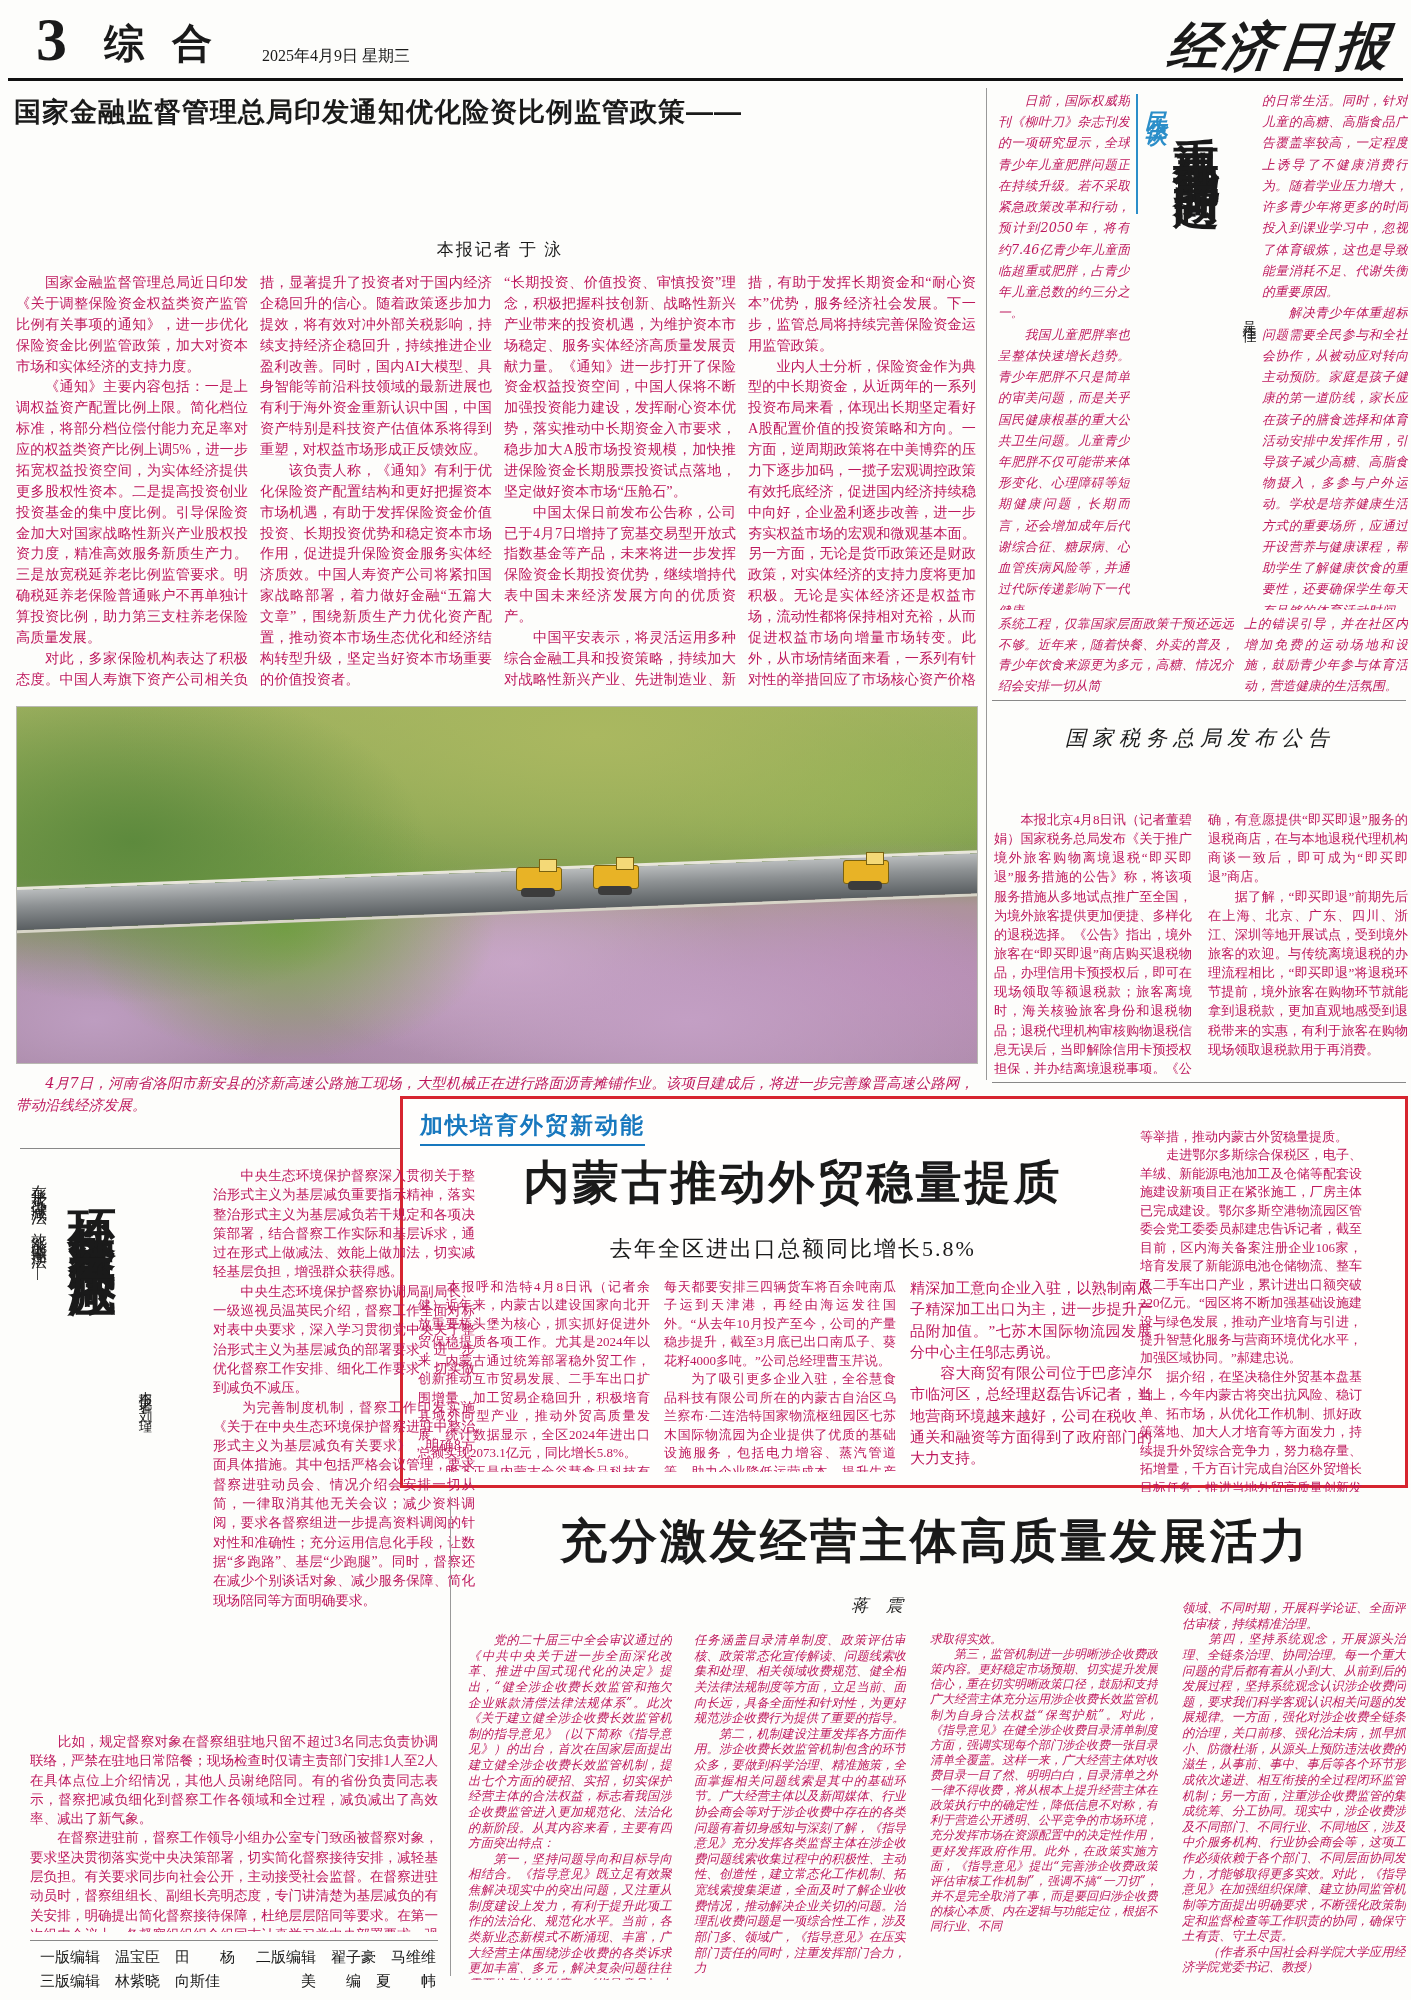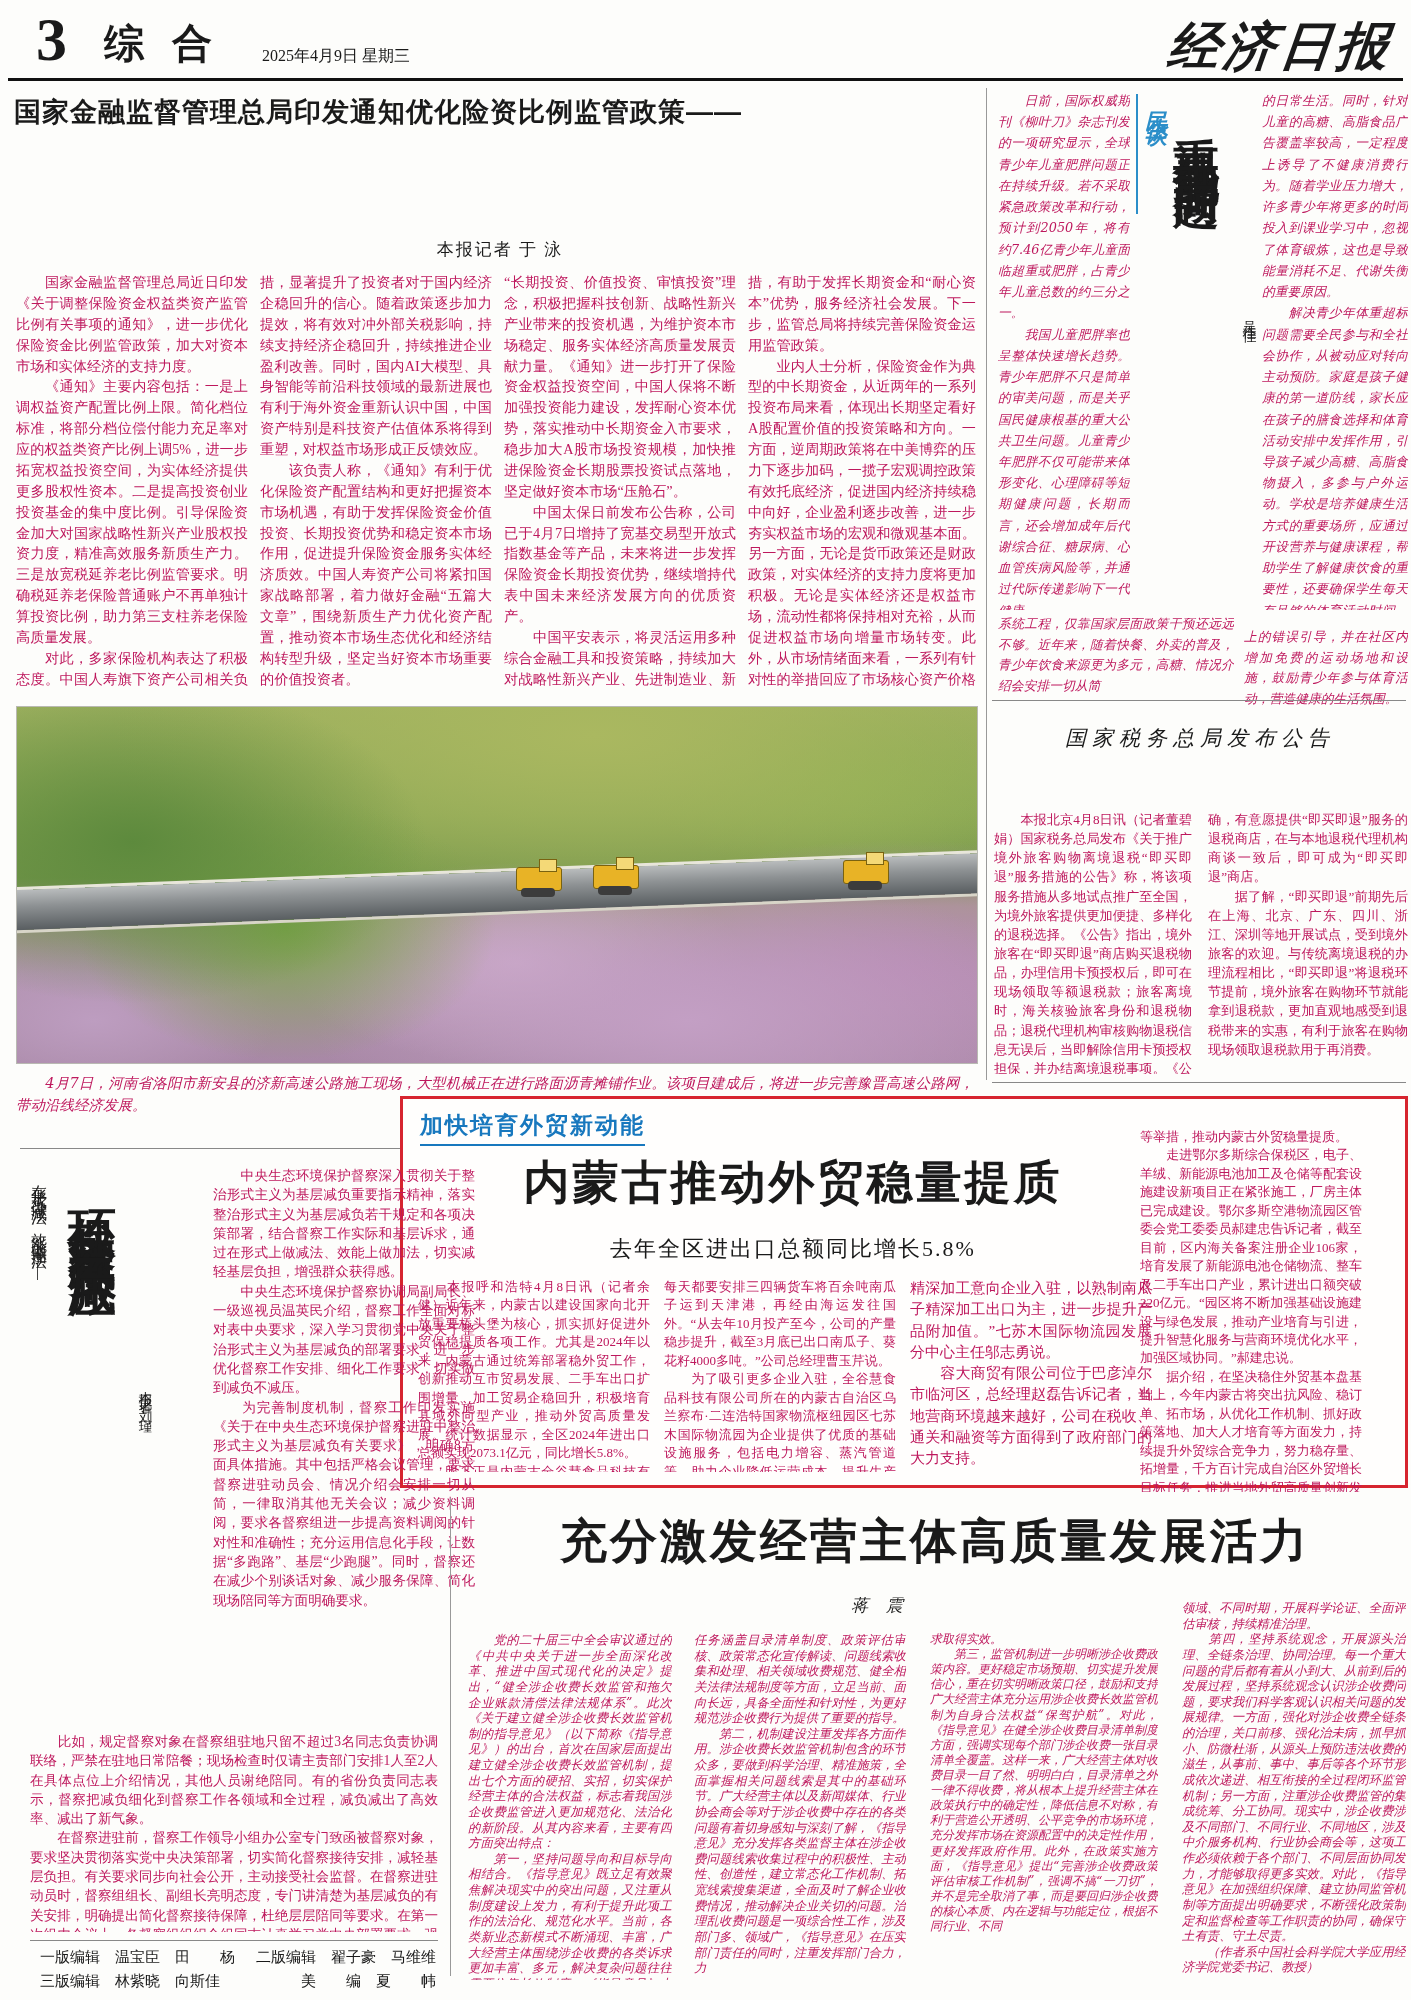--- a/index.html
+++ b/index.html
@@ -65,21 +65,21 @@
 
   <div class="abs coltext kai" style="left:998px;top:90px;width:132px;height:520px;font-size:12.8px;line-height:1.66;">　　日前，国际权威期刊《柳叶刀》杂志刊发的一项研究显示，全球青少年儿童肥胖问题正在持续升级。若不采取紧急政策改革和行动，预计到2050年，将有约7.46亿青少年儿童面临超重或肥胖，占青少年儿童总数的约三分之一。
 　　我国儿童肥胖率也呈整体快速增长趋势。青少年肥胖不只是简单的审美问题，而是关乎国民健康根基的重大公共卫生问题。儿童青少年肥胖不仅可能带来体形变化、心理障碍等短期健康问题，长期而言，还会增加成年后代谢综合征、糖尿病、心血管疾病风险等，并通过代际传递影响下一代健康。
 　　我国高度重视儿童青少年超重肥胖防控工作，并制定了一系列干预措施。然而，预防青少年肥胖是一项复杂的</div>
   <div class="abs vert blue-label kai" style="left:1136px;top:94px;height:120px;font-size:22px;letter-spacing:6px;">民生谈</div>
   <div class="abs vert hei" style="left:1166px;top:100px;height:480px;font-size:46px;font-weight:bold;letter-spacing:6px;">重视青少年肥胖问题</div>
   <div class="abs vert song" style="left:1240px;top:310px;height:90px;font-size:14px;letter-spacing:4px;">吴佳佳</div>
   <div class="abs coltext kai" style="left:1262px;top:90px;width:146px;height:520px;font-size:12.8px;line-height:1.66;">的日常生活。同时，针对儿童的高糖、高脂食品广告覆盖率较高，一定程度上诱导了不健康消费行为。随着学业压力增大，许多青少年将更多的时间投入到课业学习中，忽视了体育锻炼，这也是导致能量消耗不足、代谢失衡的重要原因。
 　　解决青少年体重超标问题需要全民参与和全社会协作，从被动应对转向主动预防。家庭是孩子健康的第一道防线，家长应在孩子的膳食选择和体育活动安排中发挥作用，引导孩子减少高糖、高脂食物摄入，多参与户外运动。学校是培养健康生活方式的重要场所，应通过开设营养与健康课程，帮助学生了解健康饮食的重要性，还要确保学生每天有足够的体育活动时间。社会环境对青少年形成健康饮食习惯有重要影响，应限制广告在儿童和青少年食品</div>
   <div class="abs coltext kai" style="left:998px;top:614px;width:236px;height:80px;font-size:12.8px;line-height:1.62;">系统工程，仅靠国家层面政策干预还远远不够。近年来，随着快餐、外卖的普及，青少年饮食来源更为多元，高糖、情况介绍会安排一切从简</div>
-  <div class="abs coltext kai" style="left:1244px;top:614px;width:164px;height:80px;font-size:12.8px;line-height:1.62;margin-top:13px;">上的错误引导，并在社区内增加免费的运动场地和设施，鼓励青少年参与体育活动，营造健康的生活氛围。</div>
+  <div class="abs coltext kai" style="left:1244px;top:614px;width:164px;height:80px;font-size:12.8px;line-height:1.62;">上的错误引导，并在社区内增加免费的运动场地和设施，鼓励青少年参与体育活动，营造健康的生活氛围。</div>
   <div class="abs grayrule" style="left:992px;top:700px;width:414px;height:1px;"></div>
 
   <div class="abs photo" style="left:16px;top:706px;width:960px;height:356px;">
     <div class="road"></div>
     <div class="machine" style="left:52%;top:45%;">
         <span class="cab"></span>
       </div>
     <div class="machine" style="left:60%;top:44.5%;">
         <span class="cab"></span>
       </div>

